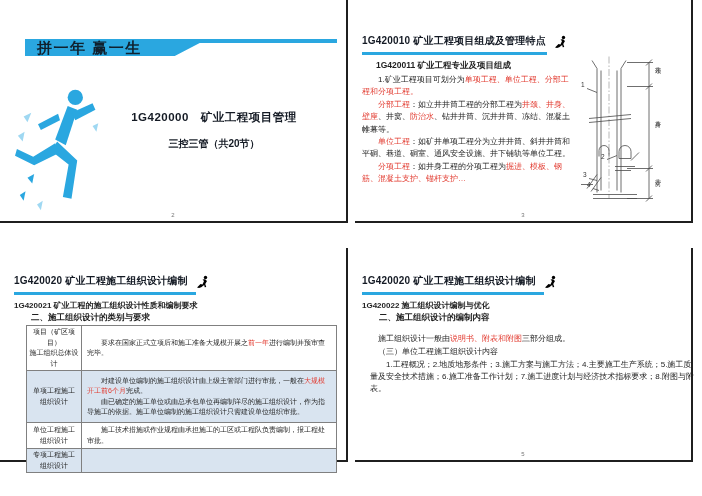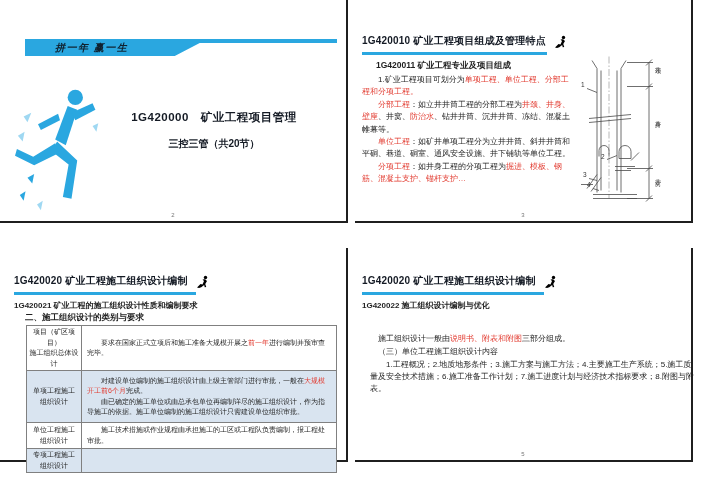--- a/index.html
+++ b/index.html
@@ -8,21 +8,21 @@
 
   .slide{position:absolute;background:#fff;border-right:2px solid var(--slide-border,#1f1f1f);border-bottom:2px solid var(--slide-border,#1f1f1f);}
   .s1{left:0;top:0;width:346px;height:221px;}
   .s2{left:355px;top:0;width:336px;height:221px;}
   .s3{left:0;top:248px;width:346px;height:212px;}
   .s4{left:355px;top:248px;width:336px;height:212px;}
 
   
   .banner{position:absolute;left:25px;top:39px;width:312px;height:17px;background:var(--accent,#2aa7e0);
     clip-path:polygon(0% 0%,100% 0%,100% 24%,56% 24%,48% 100%,0% 100%);}
-  .banner-text{display:block;font-size:10px;font-weight:bold;color:var(--banner-text,#10212f);line-height:17px;padding-left:30px;letter-spacing:1.5px;font-style:italic;}
+  .banner-text{display:block;font-size:15px;font-weight:bold;color:var(--banner-text,#10212f);line-height:17px;padding-left:12px;letter-spacing:1.5px;}
   .big-runner{position:absolute;left:10px;top:84px;width:100px;height:134px;}
   .big-runner .part{fill:var(--accent,#2aa7e0);}
   .big-runner .frag{fill:var(--accent-light,#9fd8f2);}
   .cover-title{position:absolute;left:94px;top:110px;width:240px;text-align:center;font-weight:bold;font-size:11.5px;color:var(--title,#141a24);letter-spacing:.5px;}
   .cover-subtitle{position:absolute;left:94px;top:137px;width:240px;text-align:center;font-weight:bold;font-size:10px;color:var(--title,#141a24);}
   .pagenum{position:absolute;left:0;right:0;bottom:3px;text-align:center;font-size:6px;color:var(--page-num,#777);}
 
   
   .title-row{position:absolute;display:flex;align-items:center;gap:3px;font-size:10px;font-weight:bold;color:var(--title,#141a24);letter-spacing:.2px;white-space:nowrap;}
   .s2 .title-row{left:7px;top:34px;}
@@ -31,21 +31,21 @@
   .runner-icon{width:20px;height:13px;flex:0 0 auto;}
   .rule{position:absolute;height:2.5px;background:var(--accent,#2aa7e0);}
   .s2 .rule{left:7px;top:52px;width:185px;}
   .s3 .rule{left:14px;top:44px;width:182px;}
   .s4 .rule{left:7px;top:44px;width:182px;}
   .subtitle{position:absolute;font-weight:bold;color:var(--text,#1f1f1f);white-space:nowrap;}
   .s2 .subtitle{left:7px;top:60px;font-size:8.5px;margin-left:14px;}
   .s3 .subtitle{left:14px;top:52px;font-size:8px;}
   .s4 .subtitle{left:7px;top:52px;font-size:8px;}
   .heading{position:absolute;font-weight:bold;font-size:8.5px;color:var(--text,#1f1f1f);text-indent:2em;}
-  .s3 .heading{left:8px;top:64px;}
+  .s3 .heading{left:14px;top:64px;}
   .s4 .heading{left:7px;top:64px;}
 
   .s2-body{position:absolute;left:7px;top:74px;width:212px;color:var(--text,#1f1f1f);}
   .s2-body p{margin:0;font-size:8px;line-height:1.55;text-indent:2em;}
   .red{color:var(--red,#e23b30);}
 
   
   .diagram{position:absolute;left:224px;top:54px;width:100px;height:160px;}
   .diagram svg{position:absolute;left:0;top:0;width:100%;height:100%;}
   .diagram .ln{stroke:var(--diagram,#4a4a4a);stroke-width:.8;fill:none;}
@@ -206,19 +206,20 @@
 
   <section class="slide s4">
     <div class="title-row">
       <span>1G420020  矿业工程施工组织设计编制</span>
       <svg class="runner-icon" viewBox="0 0 40 26">
           <use href="#runner-shape"></use>
         </svg>
     </div>
     <div class="rule"></div>
     <div class="subtitle">1G420022  施工组织设计编制与优化</div>
+    <div class="heading">二、施工组织设计的编制内容</div>
     <p class="para intro"><span>施工组织设计一般由</span><span class="red">说明书、附表和附图</span><span>三部分组成。</span></p>
     <p class="para sub3">（三）单位工程施工组织设计内容</p>
     <p class="para list">1.工程概况；2.地质地形条件；3.施工方案与施工方法；4.主要施工生产系统；5.施工质量及安全技术措施；6.施工准备工作计划；7.施工进度计划与经济技术指标要求；8.附图与附表。</p>
     <div class="pagenum">5</div>
   </section>
 
 </div>
 
 </body></html>

